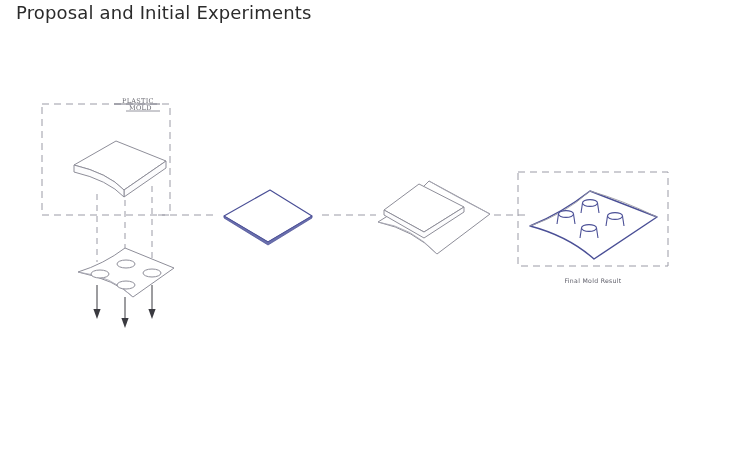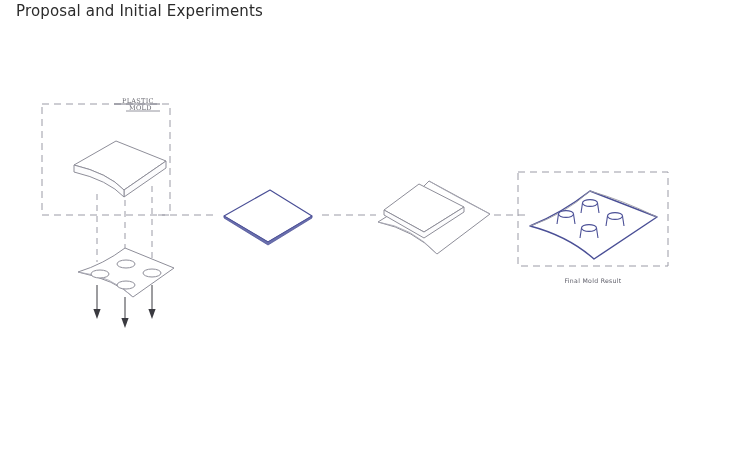--- a/index.html
+++ b/index.html
@@ -18,21 +18,21 @@
     position: absolute;
     left: 0; top: 0;
     width: 730px;
     height: 465px;
   }
   #page-title {
     position: absolute;
     left: 16px;
     top: 2px;
     font-family: "DejaVu Sans", sans-serif;
-    font-size: 15px;
+    font-size: 18px;
     font-weight: 400;
     letter-spacing: 0.15px;
     color: #2b2b2b;
     white-space: nowrap;
   }
   .svg-text-serif {
     font-family: "DejaVu Serif", serif;
     fill: #6a6a72;
   }
   .svg-text-sans {

